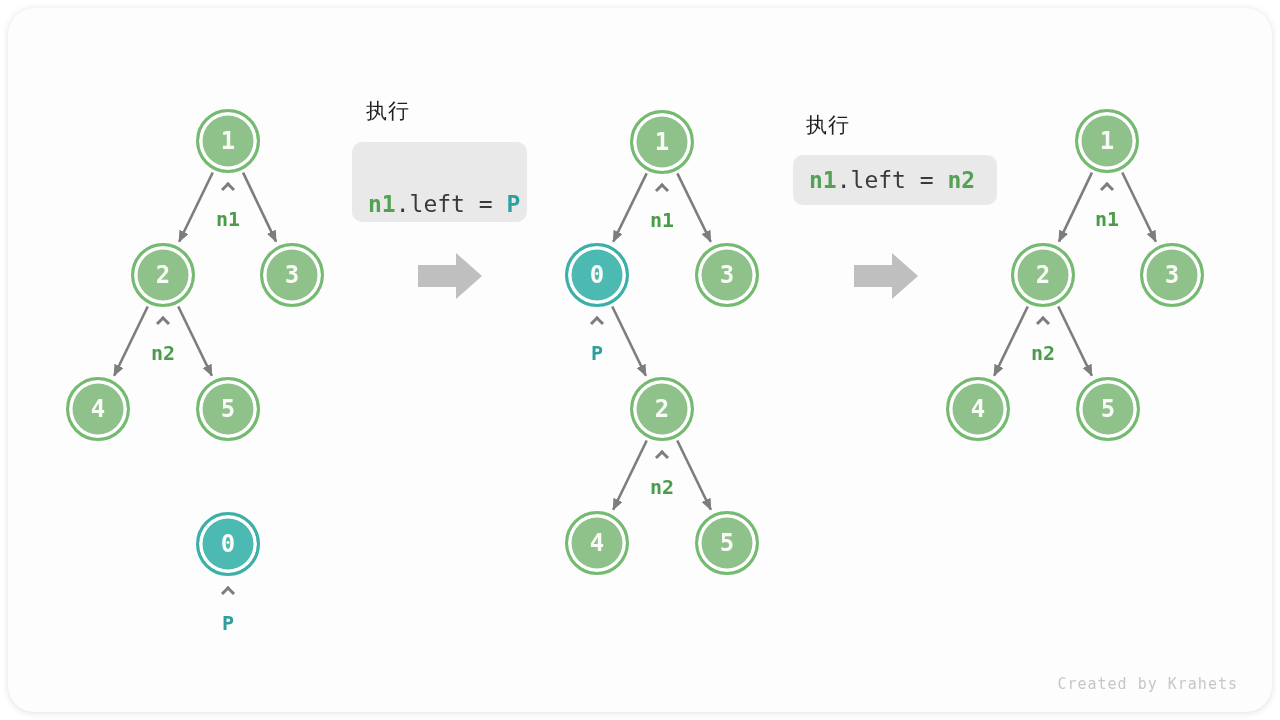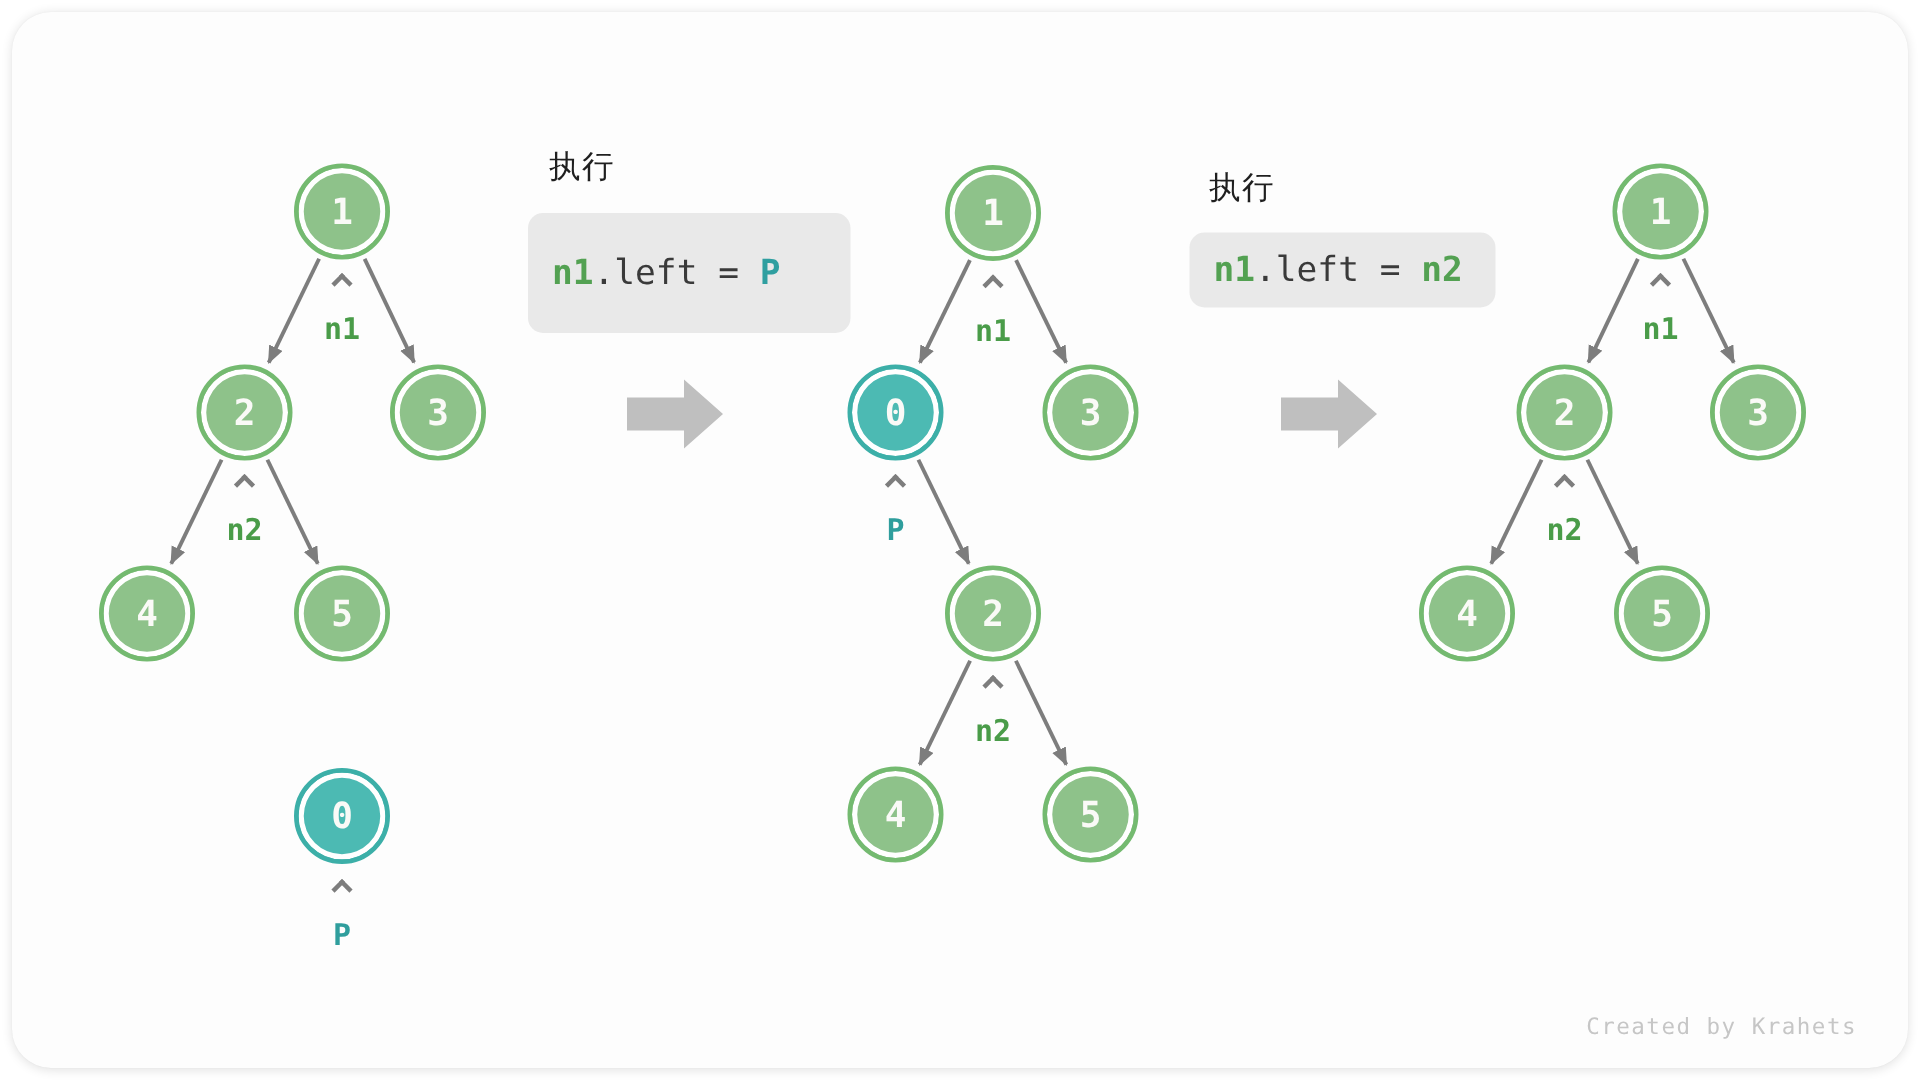--- a/index.html
+++ b/index.html
@@ -100,21 +100,21 @@
     <span class="plabel green" style="left: 662px; top: 208px;">n1</span>
     <span class="caret" style="left: 592px; top: 318px;"></span>
     <span class="plabel teal" style="left: 597px; top: 341px;">P</span>
     <span class="caret" style="left: 657px; top: 452px;"></span>
     <span class="plabel green" style="left: 662px; top: 475px;">n2</span>
     <span class="caret" style="left: 1102px; top: 184px;"></span>
     <span class="plabel green" style="left: 1107px; top: 207px;">n1</span>
     <span class="caret" style="left: 1038px; top: 318px;"></span>
     <span class="plabel green" style="left: 1043px; top: 341px;">n2</span>
     <div class="cb-title" style="left: 366px; top: 97px;">执行</div>
-    <div class="codebox" style="left: 352px; top: 142px; width: 215px; height: 80px;">
+    <div class="codebox" style="left: 352px; top: 142px; width: 175px; height: 80px; justify-content: flex-end;">
       <div class="codeline"><span class="tk-green">n1</span><span class="tk-dark">.left</span><span class="tk-dark"> = </span><span class="tk-teal">P</span></div>
     </div>
     <div class="cb-title" style="left: 806px; top: 111px;">执行</div>
     <div class="codebox" style="left: 793px; top: 155px; width: 204px; height: 50px;">
       <div class="codeline"><span class="tk-green">n1</span><span class="tk-dark">.left</span><span class="tk-dark"> = </span><span class="tk-green">n2</span></div>
     </div>
   </div>
 
 <div class="watermark">Created by Krahets</div>
 

